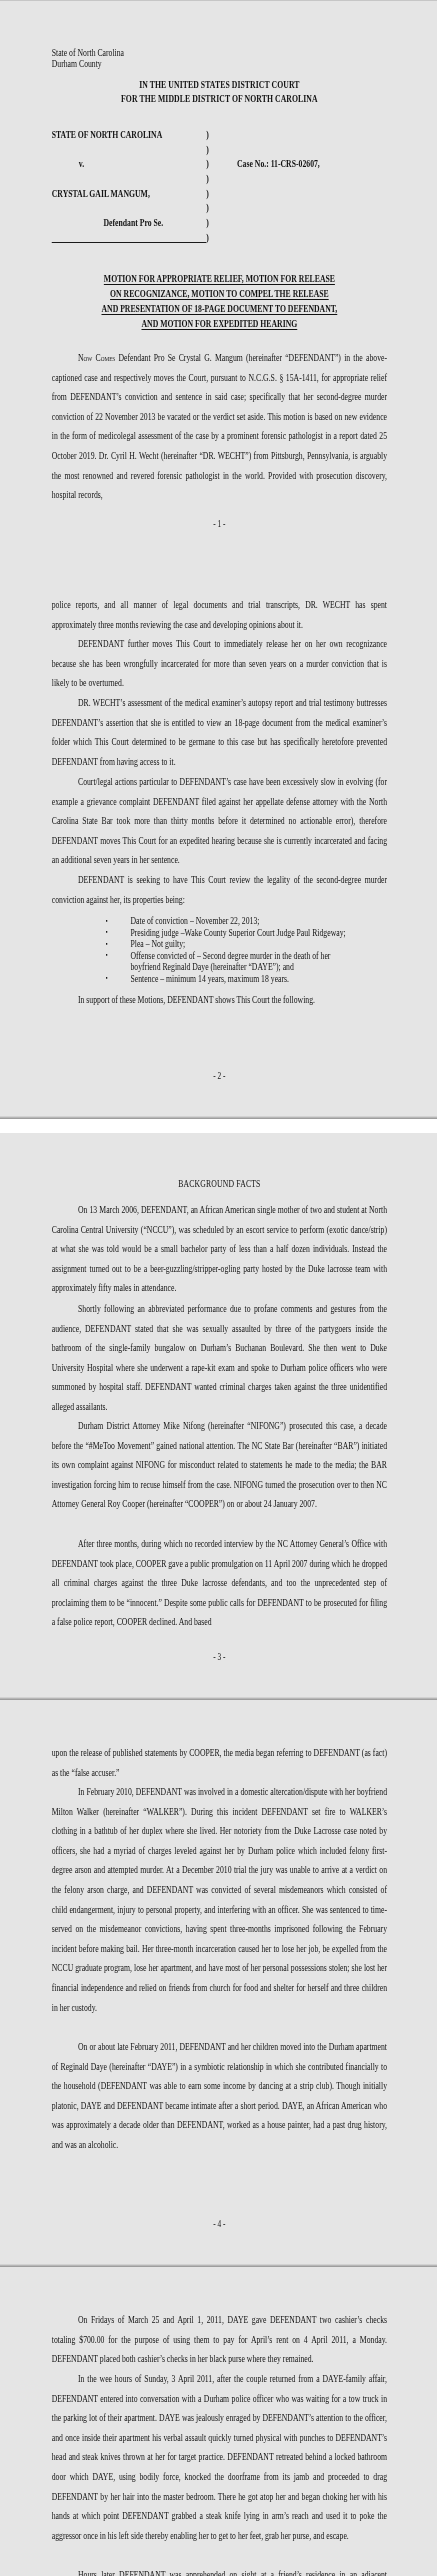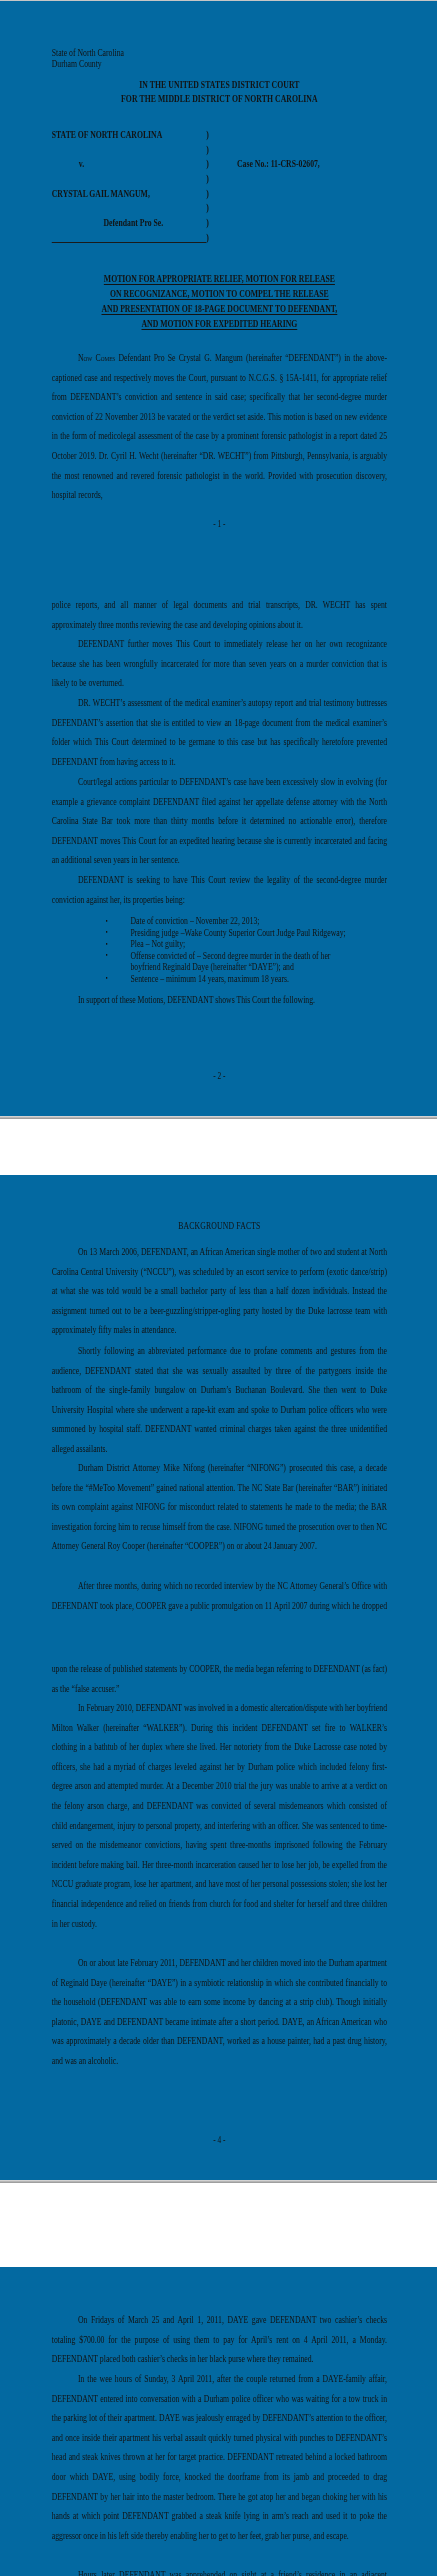--- a/index.html
+++ b/index.html
@@ -1,18 +1,18 @@
 <!DOCTYPE html>
 <html style="font-size:8.2px"><head>
 <meta charset="utf-8">
 <style>
   html,body{margin:0;padding:0;background:#ffffff;}
   .doc{position:relative;width:438px;height:2834px;background:#ffffff;
        font-family:"Liberation Serif",serif;color:#121212;overflow:hidden;}
-  .page{position:absolute;left:0;width:438px;height:567px;background:#0369a1;overflow:hidden;}
+  .page{position:absolute;left:0;width:438px;height:567px;background:#e5e5e5;overflow:hidden;}
   .page::after{content:"";position:absolute;left:0;bottom:0;width:438px;height:2.6px;
        background:#b6b6b6;border-top:0.5px solid #d2d2d2;border-bottom:0.5px solid #9e9e9e;box-sizing:border-box;}
   .page.first::before{content:"";position:absolute;top:0;left:0;width:438px;height:1px;background:#c6c6c6;}
   .layer{position:absolute;left:0;top:0;width:584px;height:567px;
        transform:scaleX(0.75);transform-origin:0 0;}
   .block{position:absolute;left:69px;width:447px;}
   .address{font-size:10.3px;line-height:11.3px;}
   .court{font-size:10.3px;line-height:14.4px;font-weight:bold;text-align:center;letter-spacing:0.1px;}
   .caption{font-size:10.3px;font-weight:bold;}
   .cap-row{position:relative;height:14.7px;line-height:14.7px;white-space:nowrap;}
@@ -83,31 +83,31 @@
           <div class="bullet-item">Date of conviction – November 22, 2013;</div>
           <div class="bullet-item">Presiding judge –Wake County Superior Court Judge Paul Ridgeway;</div>
           <div class="bullet-item">Plea – Not guilty;</div>
           <div class="bullet-item">Offense convicted of – Second degree murder in the death of her boyfriend Reginald Daye (hereinafter “DAYE”); and</div>
           <div class="bullet-item">Sentence – minimum 14 years, maximum 18 years.</div>
         </div>
         <div class="block para indent" style="top: 438px;">In support of these Motions, DEFENDANT shows This Court the following.</div>
         <div class="block footer" style="top: 518px;">- 2 -</div>
       </div>
     </div>
-  <div class="page" style="top:1175px">
+  <div class="page" style="top:1133px">
       <div class="layer">
         <div class="block heading" style="top: 45px;">BACKGROUND FACTS</div>
         <div class="block para indent" style="top: 67px;">On 13 March 2006, DEFENDANT, an African American single mother of two and student at North Carolina Central University (“NCCU”), was scheduled by an escort service to perform (exotic dance/strip) at what she was told would be a small bachelor party of less than a half dozen individuals.  Instead the assignment turned out to be a beer-guzzling/stripper-ogling party hosted by the Duke lacrosse team with approximately fifty males in attendance.</div>
         <div class="block para indent" style="top: 166px;">Shortly following an abbreviated performance due to profane comments and gestures from the audience, DEFENDANT stated that she was sexually assaulted by three of the partygoers inside the bathroom of the single-family bungalow on Durham’s Buchanan Boulevard.  She then went to Duke University Hospital where she underwent a rape-kit exam and spoke to Durham police officers who were summoned by hospital staff.  DEFENDANT wanted criminal charges taken against the three unidentified alleged assailants.</div>
         <div class="block para indent" style="top: 283px;">Durham District Attorney Mike Nifong (hereinafter “NIFONG”) prosecuted this case, a decade before the “#MeToo Movement” gained national attention.  The NC State Bar (hereinafter “BAR”) initiated its own complaint against NIFONG for misconduct related to statements he made to the media; the BAR investigation forcing him to recuse himself from the case.  NIFONG turned the prosecution over to then NC Attorney General Roy Cooper (hereinafter “COOPER”) on or about 24 January 2007.</div>
         <div class="block para indent" style="top: 401px;">After three months, during which no recorded interview by the NC Attorney General’s Office with DEFENDANT took place, COOPER gave a public promulgation on 11 April 2007 during which he dropped all criminal charges against the three Duke lacrosse defendants, and too the unprecedented step of proclaiming them to be “innocent.”  Despite some public calls for DEFENDANT to be prosecuted for filing a false police report, COOPER declined.  And based</div>
         <div class="block footer" style="top: 518px;">- 3 -</div>
       </div>
     </div>
-  <div class="page" style="top:1616px">
+  <div class="page" style="top:1700px">
       <div class="layer">
         <div class="block para" style="top: 43px;">upon the release of published statements by COOPER, the media began referring to DEFENDANT (as fact) as the “false accuser.”</div>
         <div class="block para indent" style="top: 82px;">In February 2010, DEFENDANT was involved in a domestic altercation/dispute with her boyfriend Milton Walker (hereinafter “WALKER”).  During this incident DEFENDANT set fire to WALKER’s clothing in a bathtub of her duplex where she lived.  Her notoriety from the Duke Lacrosse case noted by officers, she had a myriad of charges leveled against her by Durham police which included felony first-degree arson and attempted murder.  At a December 2010 trial the jury was unable to arrive at a verdict on the felony arson charge, and DEFENDANT was convicted of several misdemeanors which consisted of child endangerment, injury to personal property, and interfering with an officer.  She was sentenced to time-served on the misdemeanor convictions, having spent three-months imprisoned following the February incident before making bail.  Her three-month incarceration caused her to lose her job, be expelled from the NCCU graduate program, lose her apartment, and have most of her personal possessions stolen; she lost her financial independence and relied on friends from church for food and shelter for herself and three children in her custody.</div>
         <div class="block para indent" style="top: 337px;">On or about late February 2011, DEFENDANT and her children moved into the Durham apartment of Reginald Daye (hereinafter “DAYE”) in a symbiotic relationship in which she contributed financially to the household (DEFENDANT was able to earn some income by dancing at a strip club).  Though initially platonic, DAYE and DEFENDANT became intimate after a short period.  DAYE, an African American who was approximately a decade older than DEFENDANT, worked as a house painter, had a past drug history, and was an alcoholic.</div>
         <div class="block footer" style="top: 518px;">- 4 -</div>
       </div>
     </div>
   <div class="page" style="top:2267px">
       <div class="layer">
         <div class="block para indent" style="top: 43px;">On Fridays of March 25 and April 1, 2011, DAYE gave DEFENDANT two cashier’s checks totaling $700.00 for the purpose of using them to pay for April’s rent on 4 April 2011, a Monday.  DEFENDANT placed both cashier’s checks in her black purse where they remained.</div>

